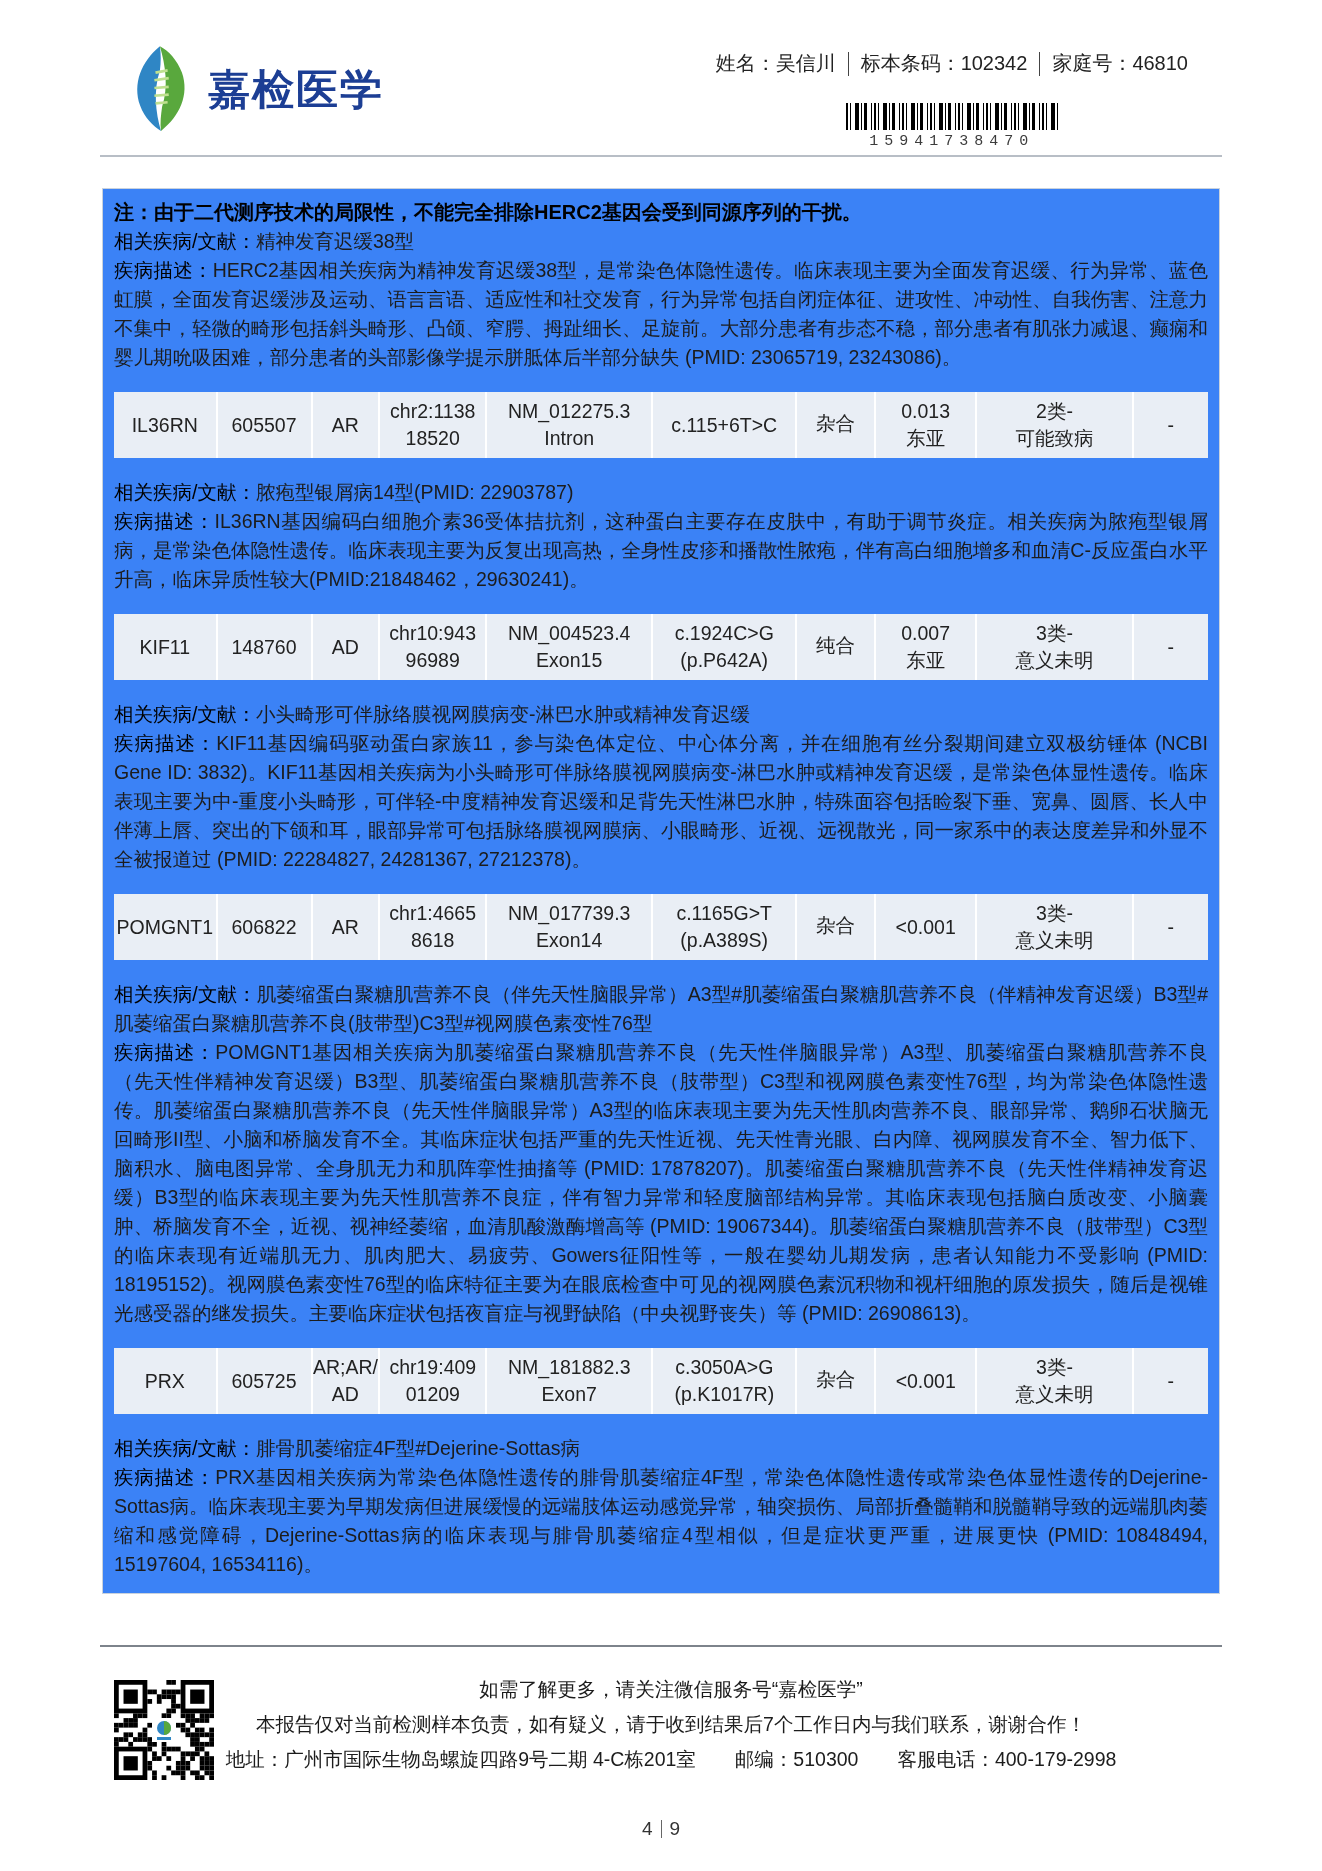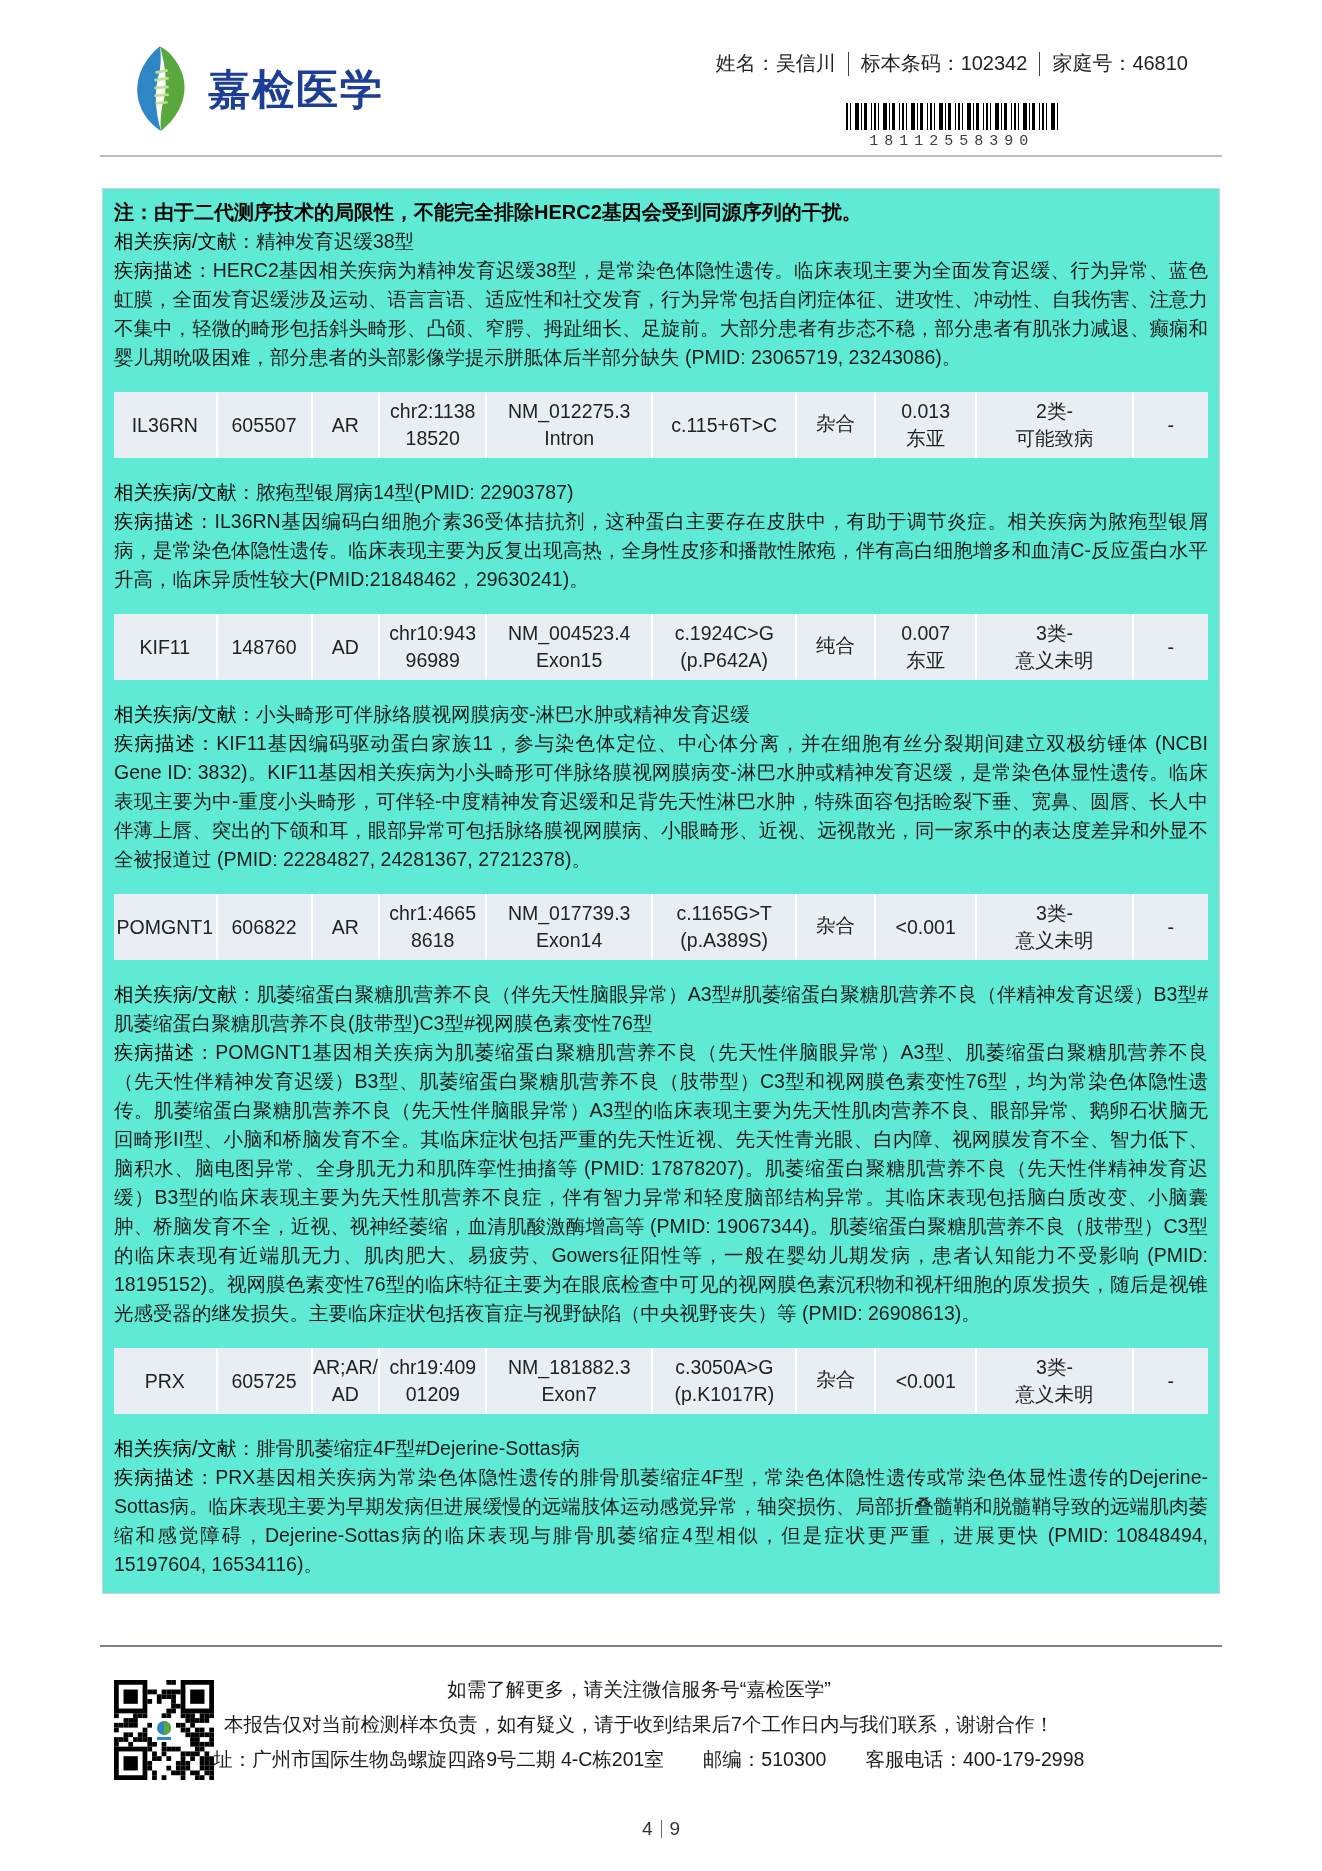--- a/index.html
+++ b/index.html
@@ -22,37 +22,37 @@
       #000 0 2px,#fff 2px 4px,#000 4px 5px,#fff 5px 9px,
       #000 9px 13px,#fff 13px 15px,#000 15px 16px,#fff 16px 18px,
       #000 18px 21px,#fff 21px 25px,#000 25px 26px,#fff 26px 28px);}
   .barcode-num{font-family:"Liberation Mono","DejaVu Sans Mono",monospace;
     font-size:15px;color:#3c3c3c;letter-spacing:6px;margin-top:3px;}
   .top-divider{position:absolute;left:100px;width:1122px;top:155px;height:2px;
     background:#b8bec6;}
   
   .content-box{position:absolute;left:102px;top:188px;width:1118px;
     border:1px solid #c9d2dd;box-sizing:border-box;padding:8px 11px 14px 11px;
-    background:#5eead4;}
+    background:#3b82f6;}
   .note{font-weight:700;color:#000;font-size:20px;line-height:30px;}
   .para{font-size:19.5px;line-height:29px;text-align:justify;color:#1c1c1c;}
   .plabel{font-weight:400;color:#000;}
   
   .vrow{display:flex;background:#e9eef5;margin:20px 0;min-height:66px;align-items:stretch;}
   .vcell{display:flex;align-items:center;justify-content:center;text-align:center;
     white-space:pre-line;font-size:19.5px;line-height:27px;color:#222;
     padding:6px 2px;box-sizing:border-box;}
   .vcell + .vcell{border-left:2px solid #ffffff;}
   .c0{width:9.3%;} .c1{width:8.7%;} .c2{width:6.2%;} .c3{width:9.8%;}
   .c4{width:15.2%;} .c5{width:13.2%;} .c6{width:7.2%;font-family:Liberation Mono, monospace;} .c7{width:9.3%;}
   .c8{width:14.3%;} .c9{width:7.0%;}
   
   .footer-divider{position:absolute;left:100px;width:1122px;top:1645px;height:2px;
     background:#7d838b;}
-  .footer{position:absolute;left:0;top:1672px;width:1278px;}
+  .footer{position:absolute;left:0;top:1672px;width:1278px;padding-left:32px;}
   .qr{position:absolute;left:114px;top:8px;}
   .footer-text{width:100%;text-align:center;font-size:19.5px;line-height:35px;color:#1c1c1c;}
   .pageno{position:absolute;top:1818px;width:100%;text-align:center;font-size:19px;color:#333;}
   .pageno .bar{display:inline-block;width:1px;height:18px;background:#666;
     margin:0 8px;vertical-align:-3px;}
 </style>
 </head>
 <body>
 
 <div class="header">
@@ -75,21 +75,21 @@
   <div class="header-right">
     <div class="patient-line">
       <span>姓名：吴信川</span>
       <span class="sep"></span>
       <span>标本条码：102342</span>
       <span class="sep"></span>
       <span>家庭号：46810</span>
     </div>
     <div class="barcode-wrap">
       <div class="barcode"></div>
-      <div class="barcode-num">18112558390</div>
+      <div class="barcode-num">15941738470</div>
     </div>
   </div>
 </div>
 <div class="top-divider"></div>
 
 <div class="content-box">
   <div class="note">注：由于二代测序技术的局限性，不能完全排除HERC2基因会受到同源序列的干扰。</div>
   <div>
       <div class="para"><span class="plabel">相关疾病/文献：</span><span>精神发育迟缓38型</span></div>
       <div class="para"><span class="plabel">疾病描述：</span><span>HERC2基因相关疾病为精神发育迟缓38型，是常染色体隐性遗传。临床表现主要为全面发育迟缓、行为异常、蓝色虹膜，全面发育迟缓涉及运动、语言言语、适应性和社交发育，行为异常包括自闭症体征、进攻性、冲动性、自我伤害、注意力不集中，轻微的畸形包括斜头畸形、凸颌、窄腭、拇趾细长、足旋前。大部分患者有步态不稳，部分患者有肌张力减退、癫痫和婴儿期吮吸困难，部分患者的头部影像学提示胼胝体后半部分缺失 (PMID: 23065719, 23243086)。</span></div>

